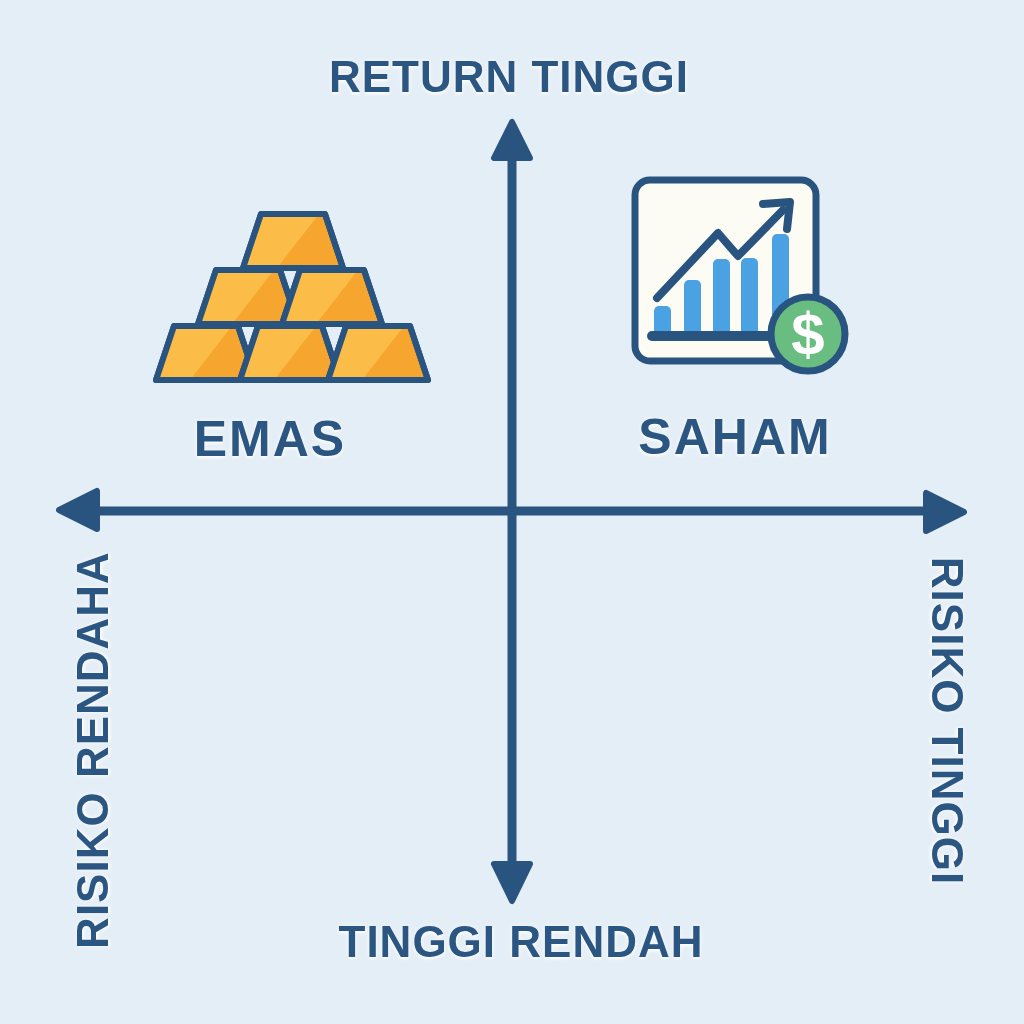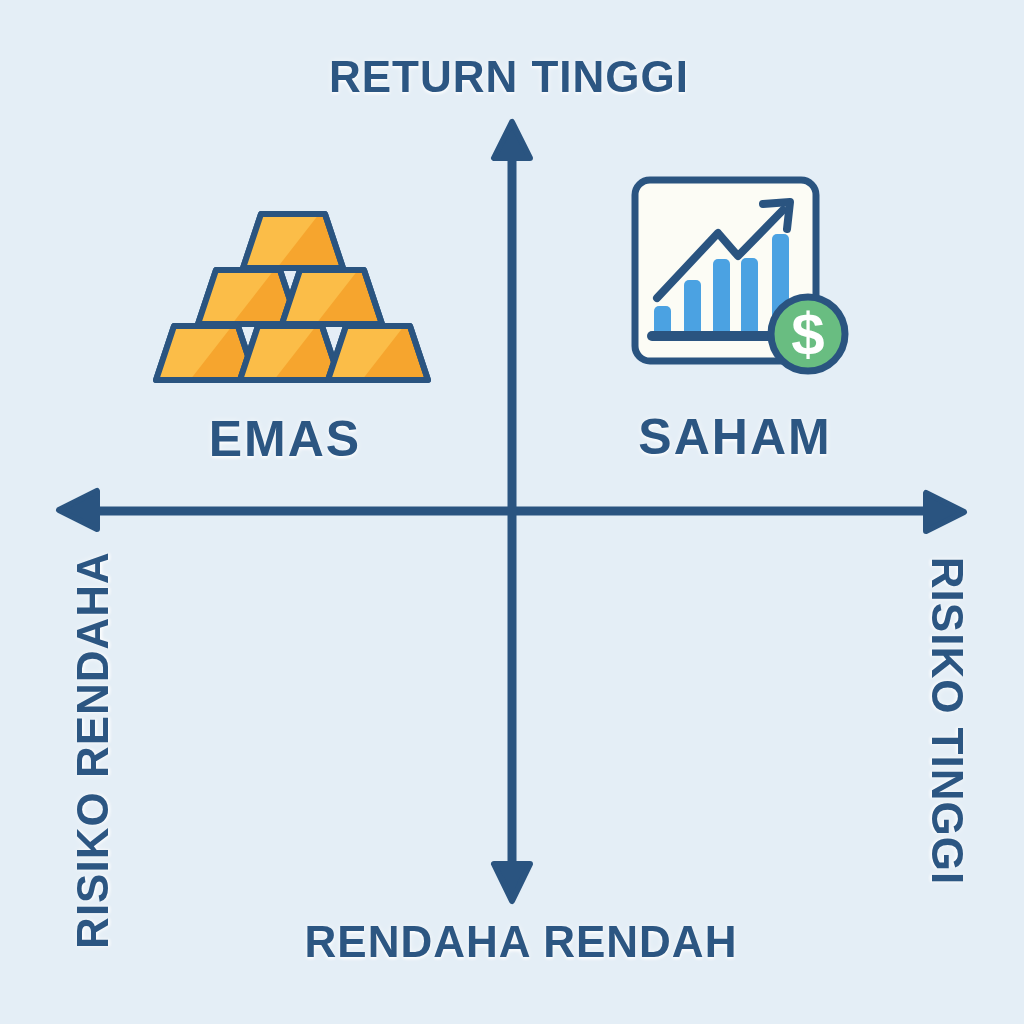--- a/index.html
+++ b/index.html
@@ -24,21 +24,21 @@
     letter-spacing: 1px;
     text-shadow: 0 2px 3px rgba(255,255,255,0.85), 0 0 6px rgba(255,255,255,0.6);
     user-select: none;
   }
   .axis-label { font-size: 44px; }
   .item-label { font-size: 50px; letter-spacing: 2px; }
   .label-top    { left: 509px; top: 77px;  transform: translate(-50%,-50%); }
   .label-bottom { left: 521px; top: 942px; transform: translate(-50%,-50%); }
   .label-left   { left: 93px;  top: 750px; font-size: 44px; transform: translate(-50%,-50%) rotate(-90deg); }
   .label-right  { left: 947px; top: 721px; font-size: 44px; transform: translate(-50%,-50%) rotate(90deg); }
-  .label-emas   { left: 285px; top: 439px; transform: translate(-50%,-50%); }
+  .label-emas   { left: 270px; top: 439px; transform: translate(-50%,-50%); }
   .label-saham  { left: 735px; top: 437px; transform: translate(-50%,-50%); text-align: center; }
 </style>
 </head>
 <body>
 
 <div class="canvas">
 
   <svg class="layer" width="1024" height="1024" viewBox="0 0 1024 1024">
 
     <g stroke="#2a5480" fill="#2a5480" stroke-linejoin="round" stroke-linecap="round">
@@ -106,21 +106,21 @@
 
       <g>
         <circle cx="808" cy="334" r="37" fill="#69bd81" stroke="#2a5480" stroke-width="7"></circle>
         <text x="808" y="355" text-anchor="middle" font-size="60" font-weight="700" fill="#ffffff" font-family="Liberation Sans, sans-serif">$</text>
       </g>
     </g>
   </svg>
 
   <div class="label axis-label label-top">RETURN TINGGI</div>
 
-  <div class="label axis-label label-bottom">RENDAHA RENDAH</div>
+  <div class="label axis-label label-bottom">TINGGI RENDAH</div>
 
   <div class="label axis-label label-left">RISIKO RENDAHA</div>
 
   <div class="label axis-label label-right">RISIKO TINGGI</div>
 
   <div class="label item-label label-emas">EMAS</div>
 
   <div class="label item-label label-saham">SAHAM</div>
 
 </div>

